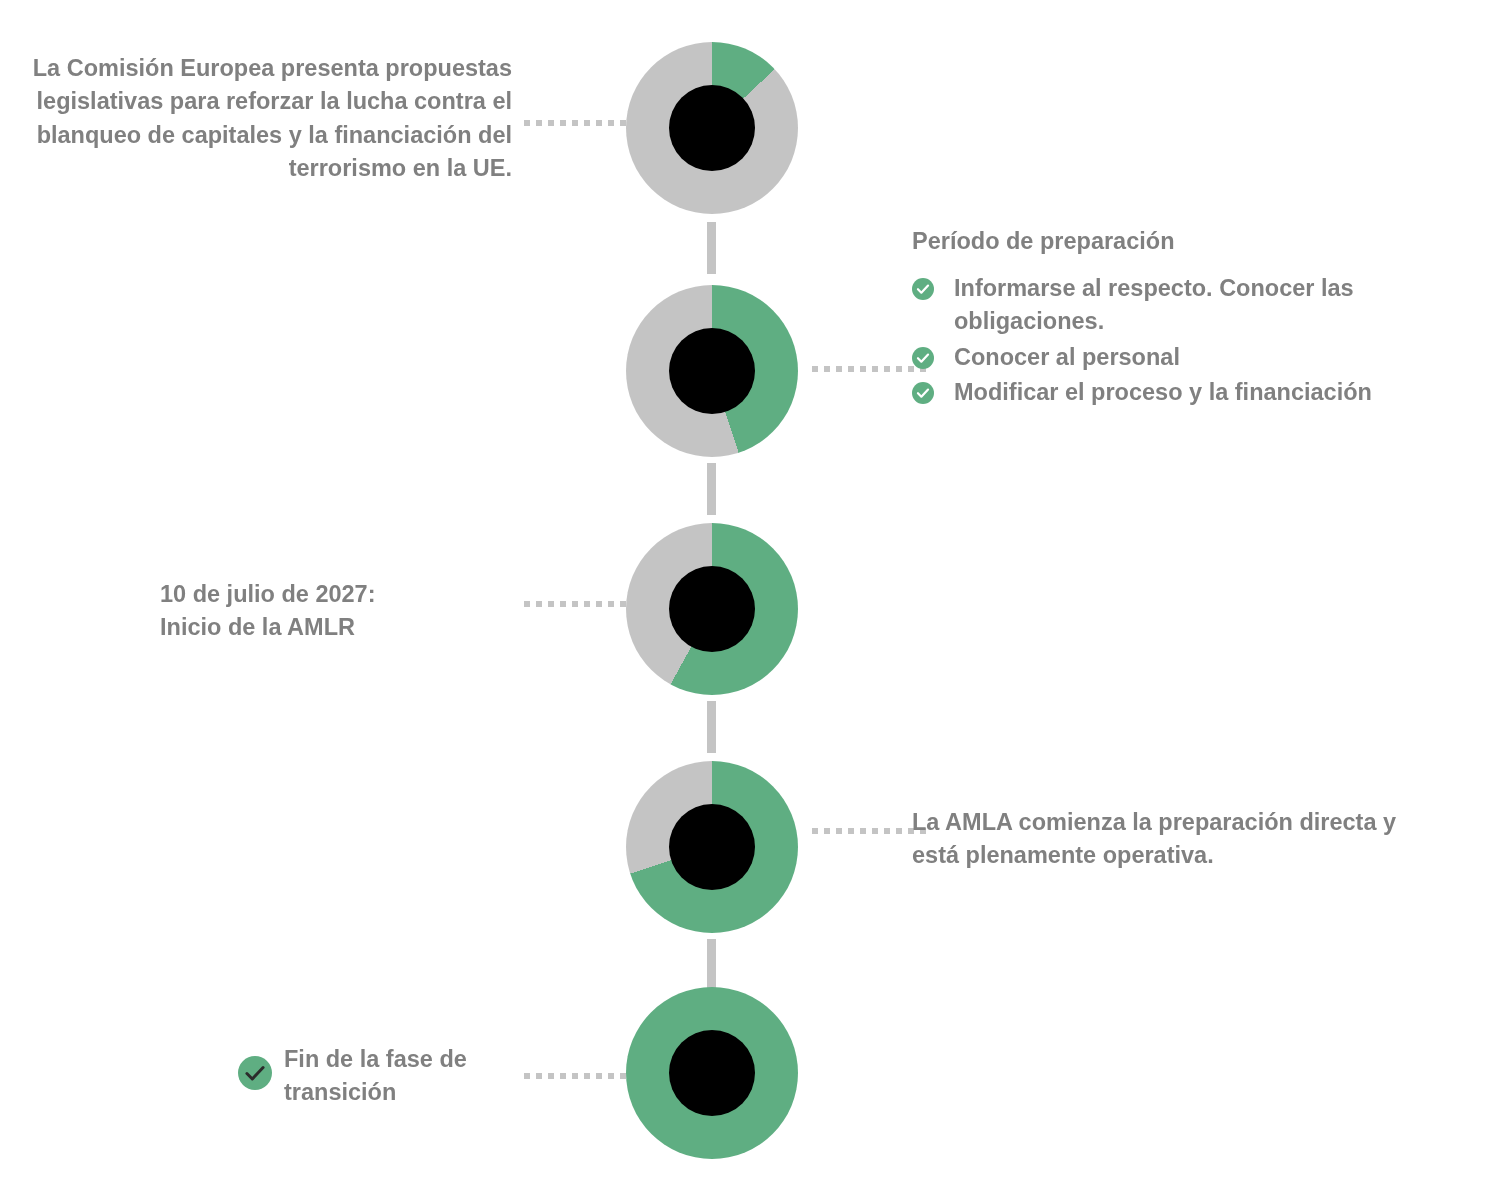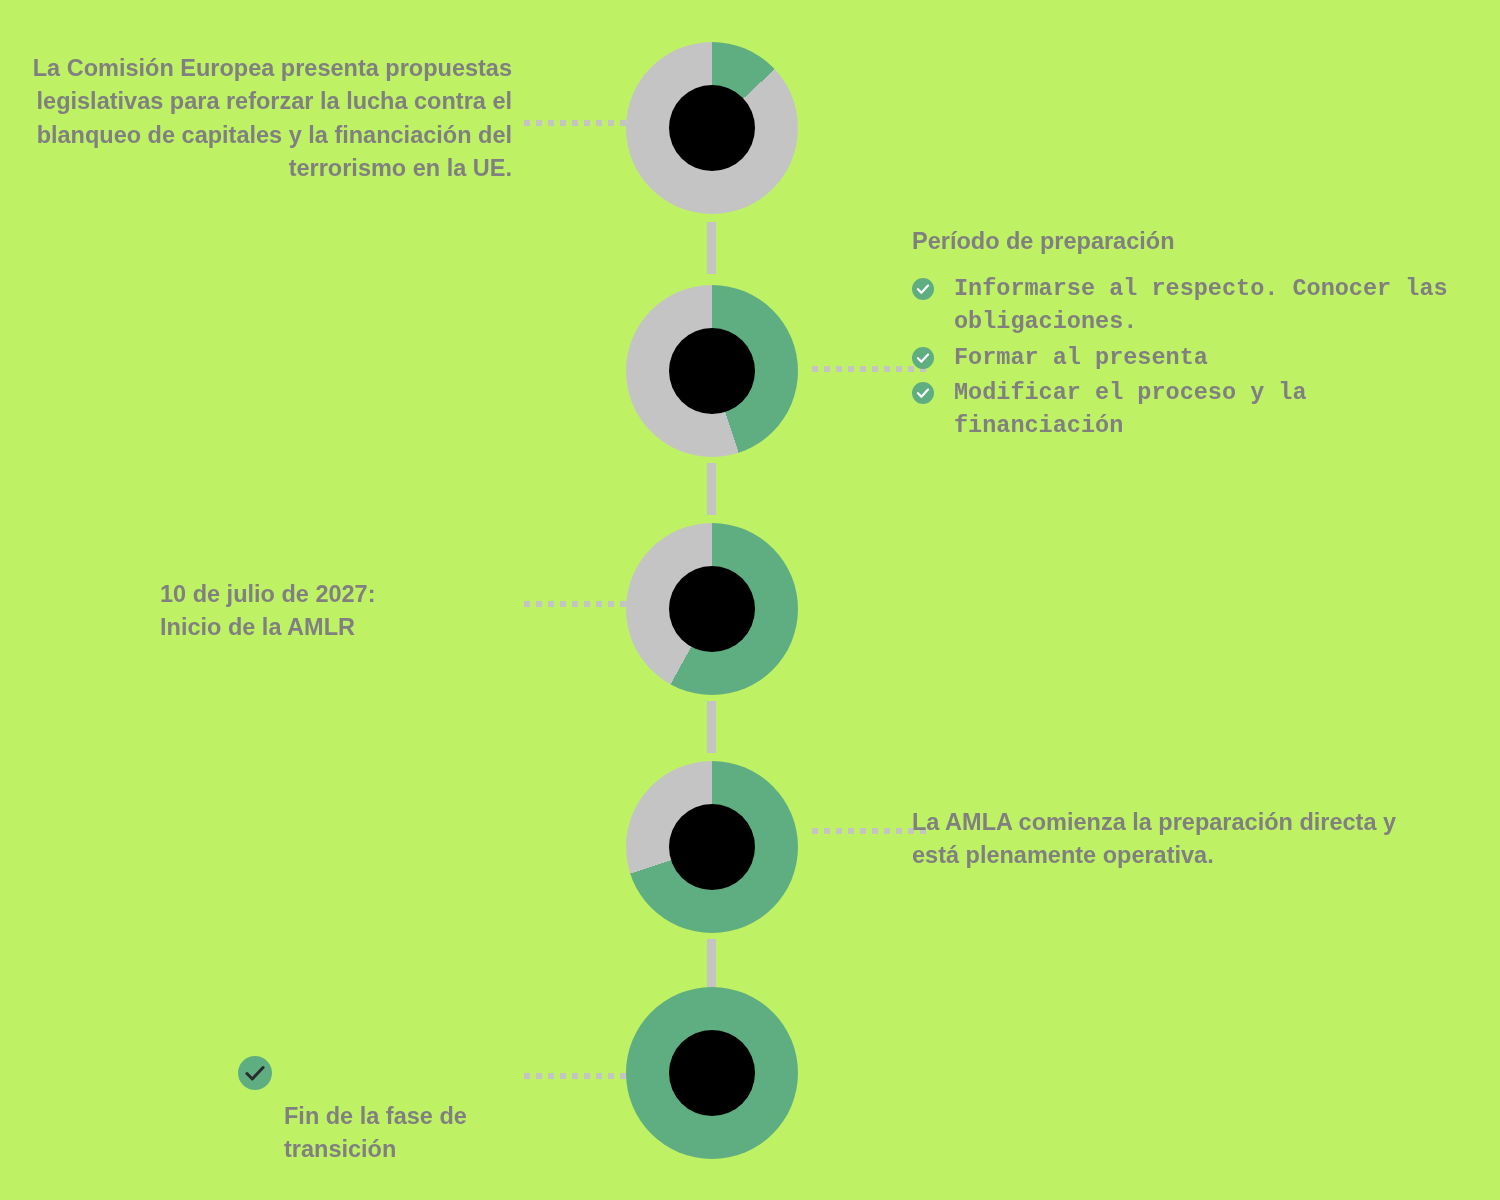--- a/index.html
+++ b/index.html
@@ -4,21 +4,21 @@
 <style>
   html, body {
     margin: 0;
     padding: 0;
     background: #000000;
   }
   #canvas {
     position: relative;
     width: 1500px;
     height: 1200px;
-    background: #bef264;
+    background: #ffffff;
     font-family: "Liberation Sans", sans-serif;
     overflow: hidden;
   }
 
   
   .text-block {
     position: absolute;
     color: #808080;
     font-size: 23.5px;
     line-height: 1.42;
@@ -149,36 +149,36 @@
       <i></i>
       <i></i>
       <i></i>
       <i></i>
       <i></i>
       <i></i>
   </div>
 
   <div class="prep-heading" style="left:912px; top:225px;">Período de preparación</div>
 
-  <ul class="prep-list" style="left:912px; top:272px;font-family:Liberation Mono, monospace;">
+  <ul class="prep-list" style="left:912px; top:272px;">
     <li>
       <span class="bullet">
         <svg viewBox="0 0 24 24">
             <path d="M6.5 12.3 L10.2 16 L17.5 8.3" fill="none" stroke="#ffffff" stroke-width="2.4" stroke-linecap="round" stroke-linejoin="round"></path>
           </svg>
       </span>
       <span>Informarse al respecto. Conocer las obligaciones.</span>
     </li>
     <li>
       <span class="bullet">
         <svg viewBox="0 0 24 24">
             <path d="M6.5 12.3 L10.2 16 L17.5 8.3" fill="none" stroke="#ffffff" stroke-width="2.4" stroke-linecap="round" stroke-linejoin="round"></path>
           </svg>
       </span>
-      <span>Formar al presenta</span>
+      <span>Conocer al personal</span>
     </li>
     <li>
       <span class="bullet">
         <svg viewBox="0 0 24 24">
             <path d="M6.5 12.3 L10.2 16 L17.5 8.3" fill="none" stroke="#ffffff" stroke-width="2.4" stroke-linecap="round" stroke-linejoin="round"></path>
           </svg>
       </span>
       <span>Modificar el proceso y la financiación</span>
     </li>
   </ul>
@@ -227,21 +227,21 @@
   <div class="text-block text-center" style="left:912px; top:806px; width:532px;">La AMLA comienza la preparación directa y está plenamente operativa.</div>
 
   <div class="stem" style="left:707px; top:939px; height:52px;"></div>
 
   <div class="check" style="left:238px; top:1056px; width:34px; height:34px;">
     <svg viewBox="0 0 24 24">
         <path d="M6.3 12.4 L10.1 16.2 L17.7 8.1" fill="none" stroke="#2b2b2b" stroke-width="2.1" stroke-linecap="round" stroke-linejoin="round"></path>
       </svg>
   </div>
 
-  <div class="text-block text-center" style="left:284px; top:1100px; width:228px;">Fin de la fase de
+  <div class="text-block text-center" style="left:284px; top:1043px; width:228px;">Fin de la fase de
 transición</div>
 
   <div class="dots" style="left:524px; top:1073px;">
     <i></i>
       <i></i>
       <i></i>
       <i></i>
       <i></i>
       <i></i>
       <i></i>

